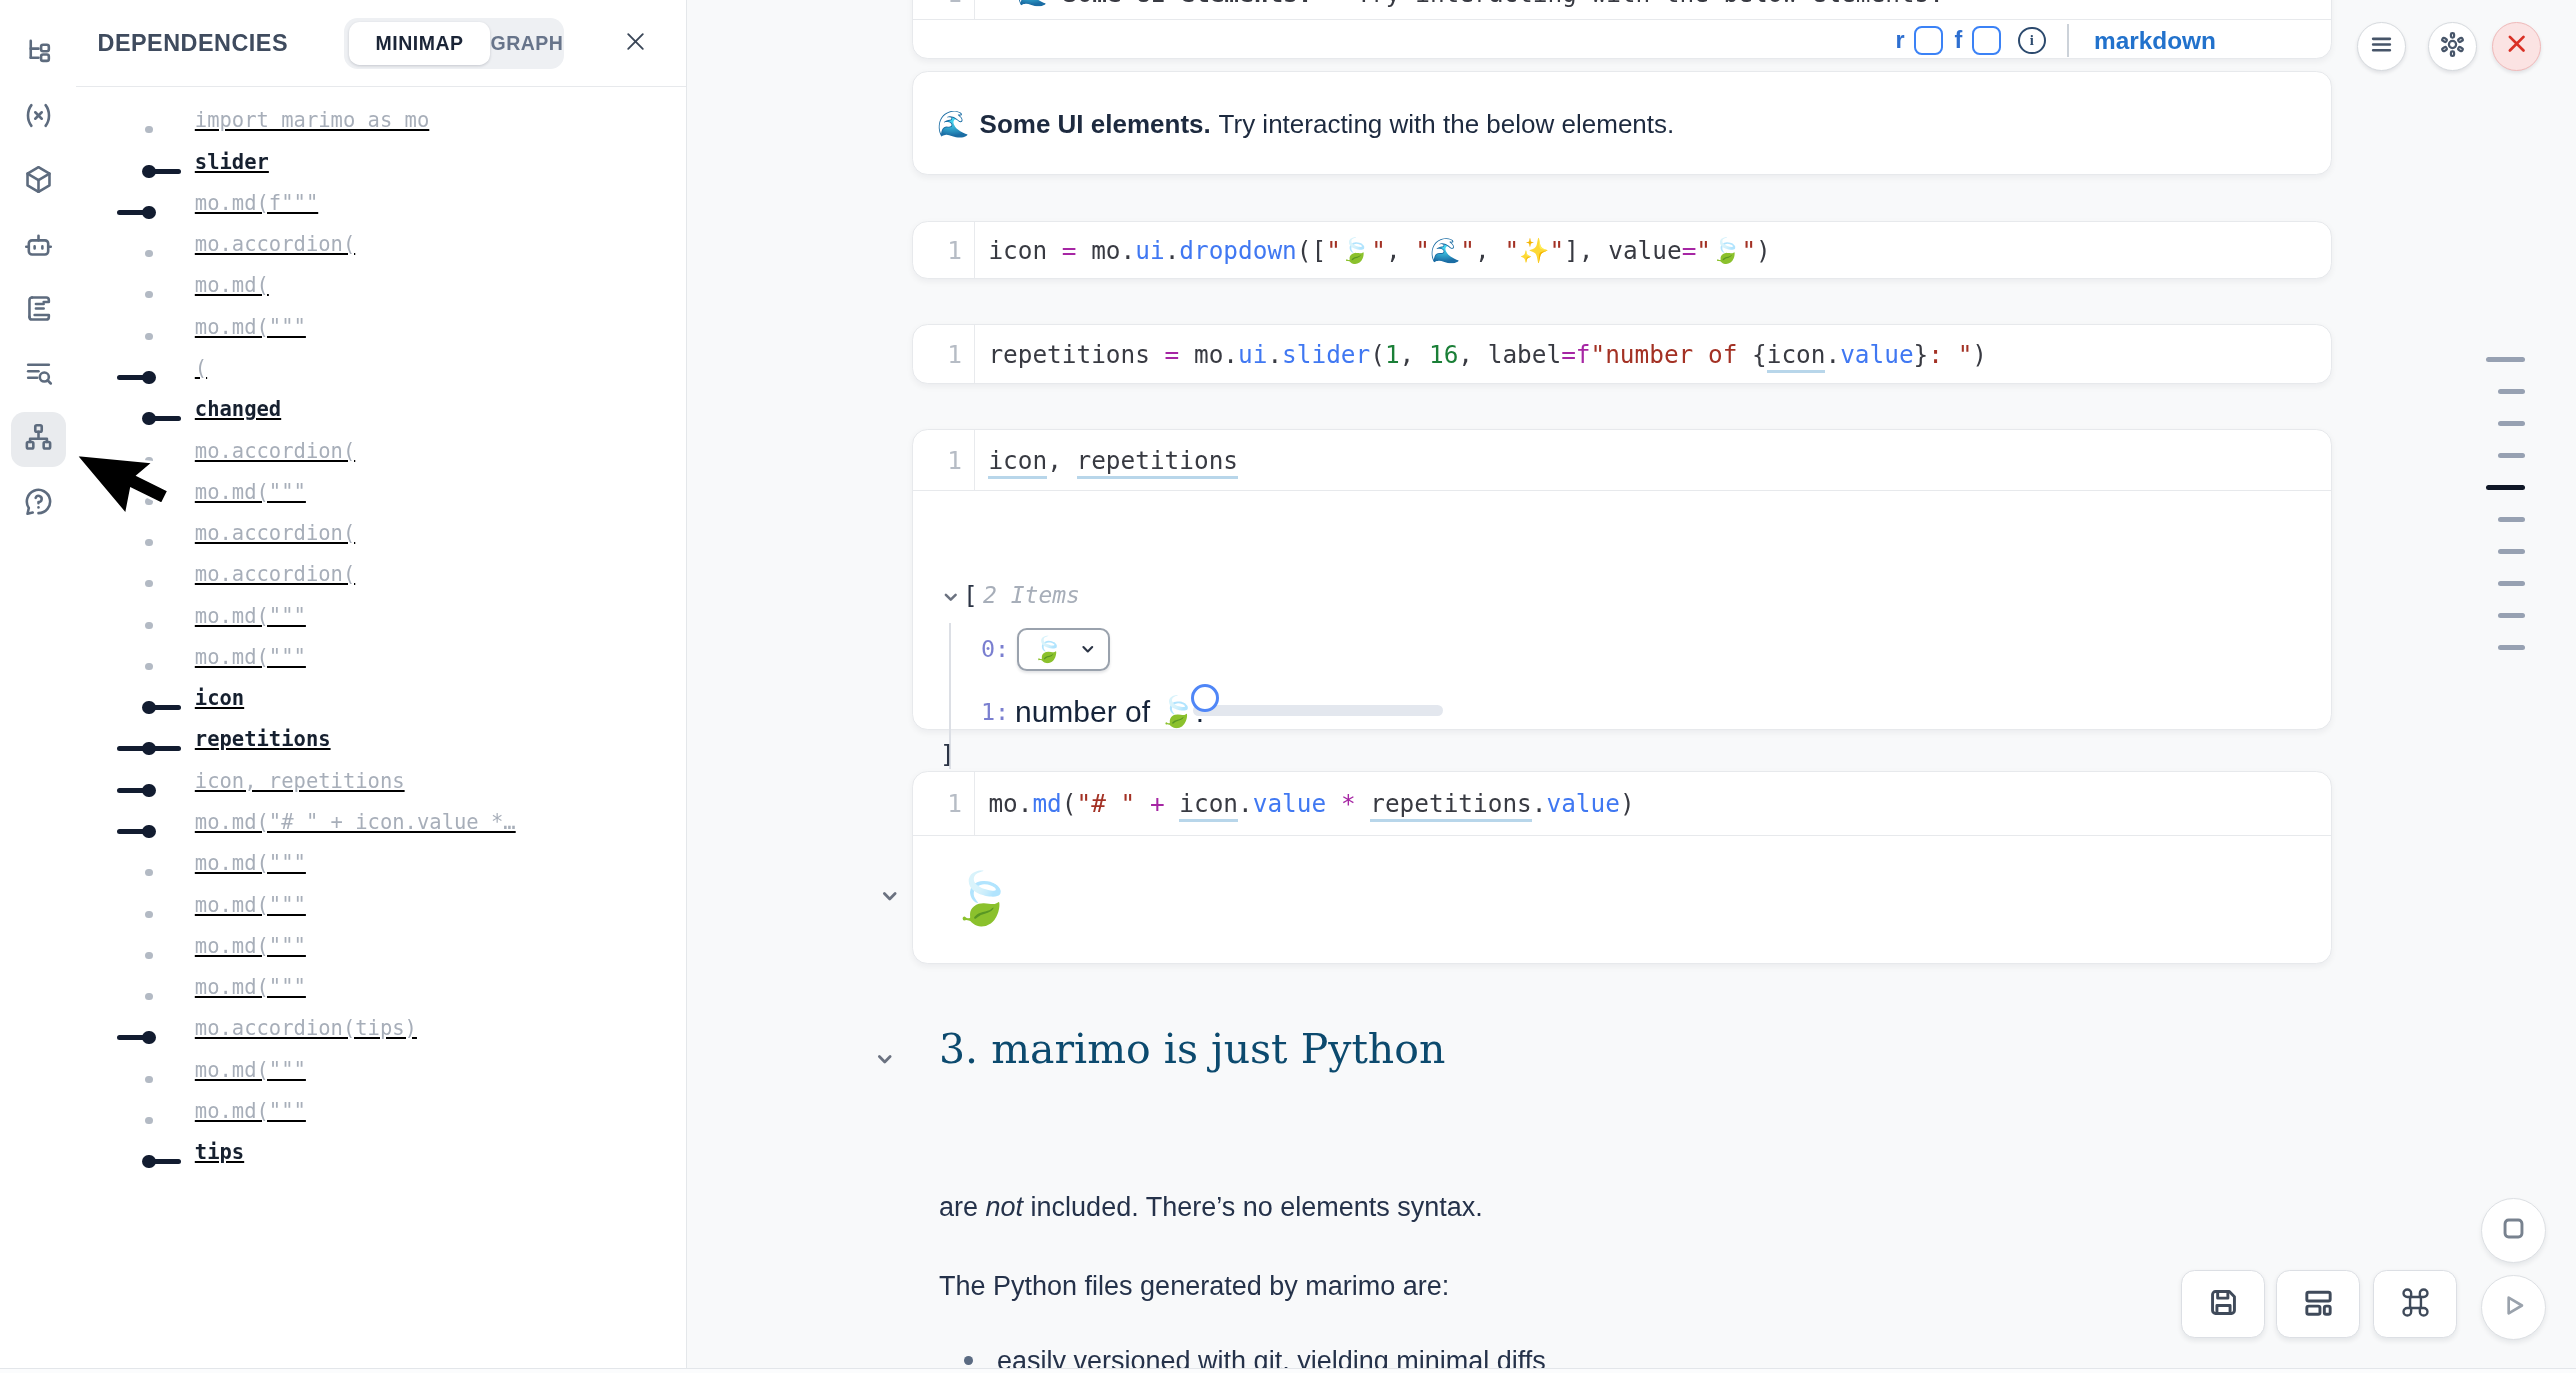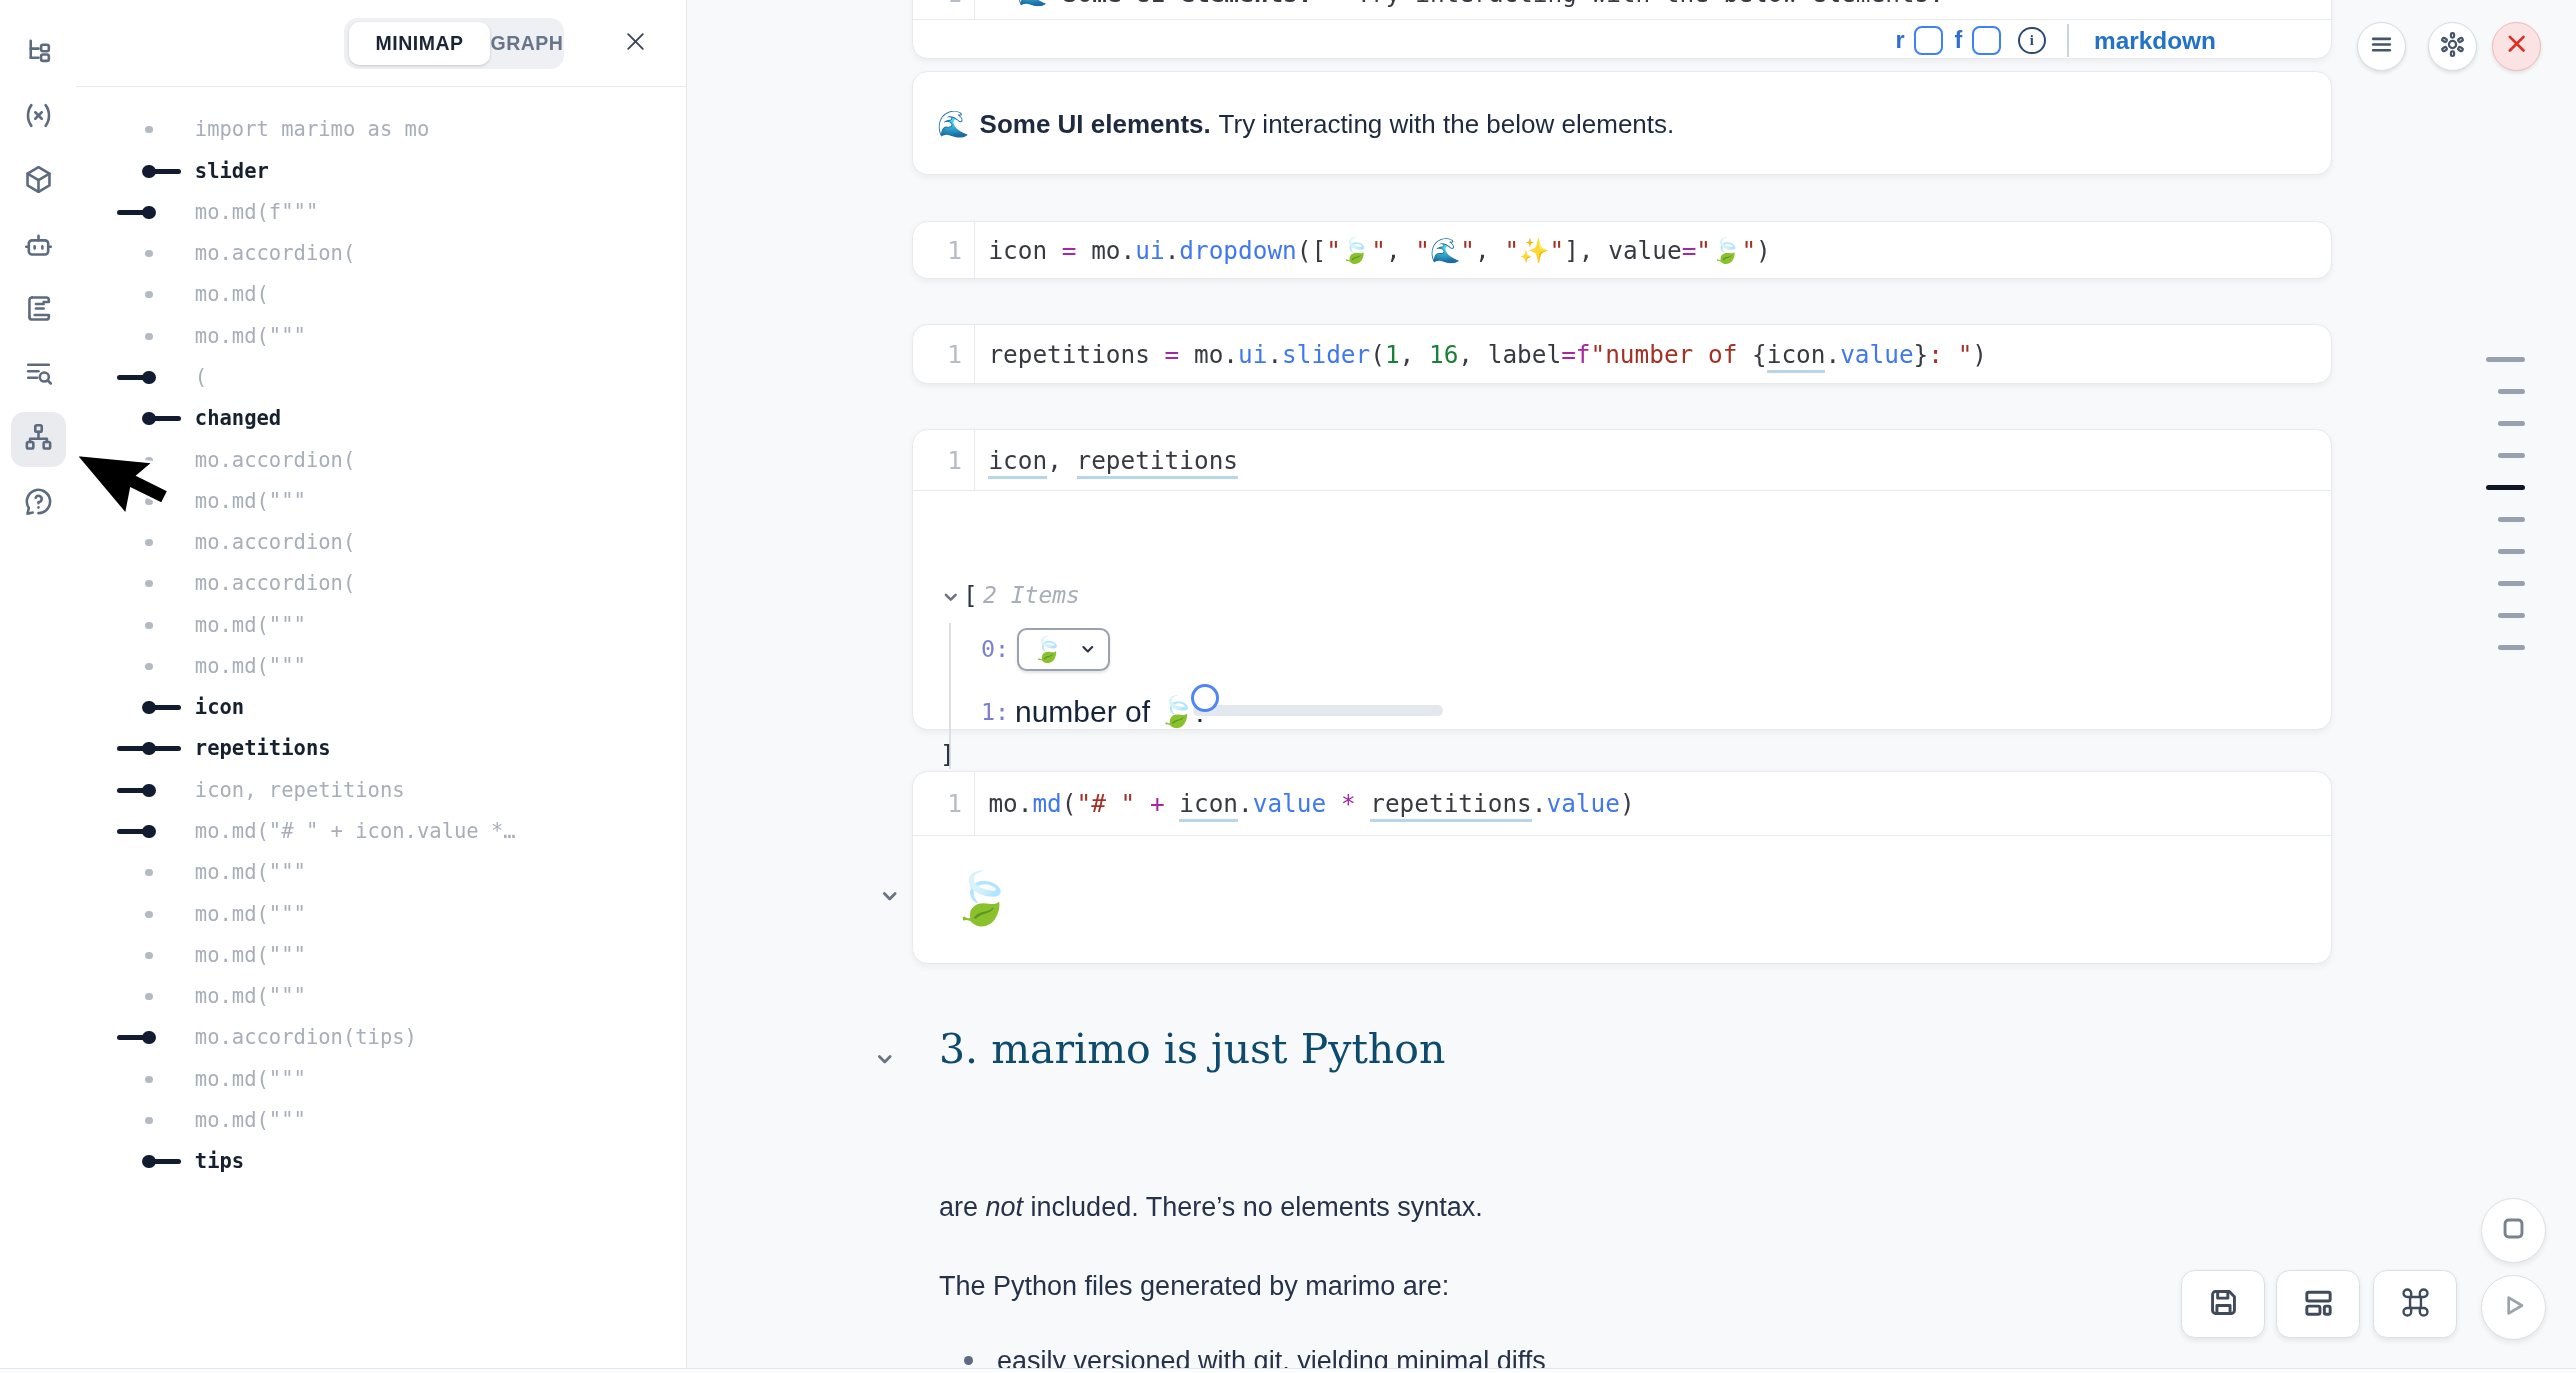--- a/index.html
+++ b/index.html
@@ -17,21 +17,21 @@
   #panel-title{left:21.5px;top:0;height:86px;display:flex;align-items:center;font-size:23.4px;font-weight:700;
                letter-spacing:0.5px;color:#3f4b5e;}
   #view-toggle{left:268px;top:17.6px;width:220px;height:51px;background:#eef0f3;border-radius:13.7px;}
   #tab-minimap{left:273px;top:21.5px;width:141px;height:43px;background:#fff;border-radius:10.7px;
                box-shadow:0 1px 2.9px rgba(15,23,42,.18);display:flex;align-items:center;justify-content:center;
                font-size:19.5px;font-weight:700;letter-spacing:0.5px;color:#1b2537;}
   #tab-graph{left:414px;top:21.5px;width:74px;height:43px;display:flex;align-items:center;justify-content:center;
              font-size:19.5px;font-weight:700;letter-spacing:0.5px;color:#67748a;}
   #panel-close{left:543px;top:27px;width:33px;height:33px;display:flex;align-items:center;justify-content:center;}
   
-  .mm-row{left:41px;height:41px;display:flex;align-items:center;cursor:default;}
+  .mm-row{left:41px;height:41px;display:flex;align-items:flex-start;cursor:default;text-decoration:underline;}
   .mm-marker{width:70px;height:41px;position:relative;flex:0 0 70px;}
   .mm-dot-plain{position:absolute;left:28px;top:17.6px;width:7.8px;height:7.8px;border-radius:50%;background:#b3bac4;}
   .mm-dot{position:absolute;left:25px;top:14.6px;width:13.7px;height:13.7px;border-radius:50%;background:#121c30;}
   .mm-dash-l{position:absolute;left:0px;top:18.5px;width:32px;height:5.9px;border-radius:2.9px;background:#121c30;}
   .mm-dash-r{position:absolute;left:32px;top:18.5px;width:32px;height:5.9px;border-radius:2.9px;background:#121c30;}
   .mm-label{margin-left:7.8px;font-family:"DejaVu Sans Mono",monospace;font-size:20.5px;white-space:pre;}
   .tone-muted{color:#a7aeb9;}
   .tone-strong{color:#16202f;font-weight:600;}
   
   .card{left:912px;width:1420px;background:#fff;border:1.5px solid #e7e9ec;border-radius:15.6px;
@@ -151,20 +151,21 @@
     <span><svg width="31" height="31" viewBox="0 0 24 24">
           <path d="M12 21a9 9 0 1 0-7.5-4l-1 4.5 4-1"></path>
           <path d="M9.8 9.2A2.4 2.4 0 1 1 12 12.4v1"></path>
           <path d="M12 16.4v.2"></path>
         </svg></span>
   </div>
 </div>
 
 <div id="panel" class="abs">
   <div id="panel-header" class="abs">
+    <div id="panel-title" class="abs">DEPENDENCIES</div>
     <div id="view-toggle" class="abs"></div>
     <div id="tab-minimap" class="abs">MINIMAP</div>
     <div id="tab-graph" class="abs">GRAPH</div>
     <div id="panel-close" class="abs">
       <span><svg width="25" height="25" viewBox="0 0 24 24" style="stroke:#3a4657;stroke-width:1.8;fill:none;stroke-linecap:round">
             <path d="M5 5l14 14M19 5L5 19"></path>
           </svg></span>
     </div>
   </div>
   <div id="mm-list">

